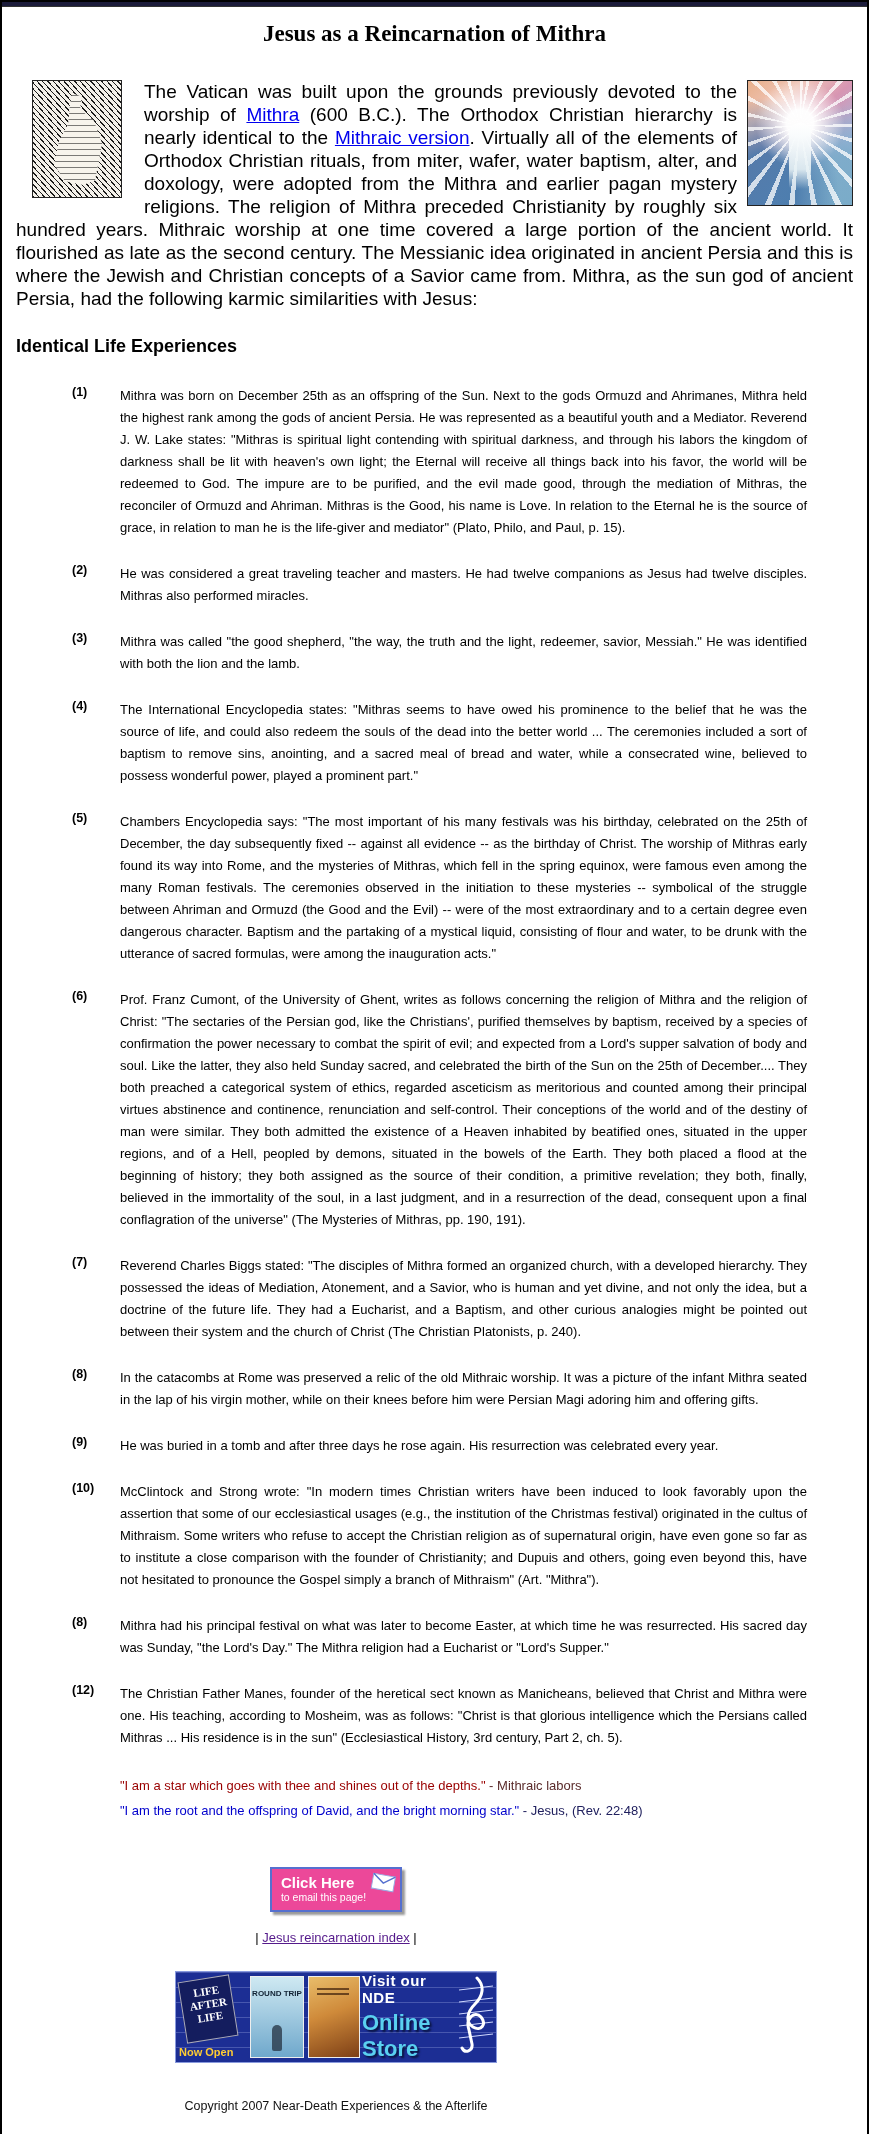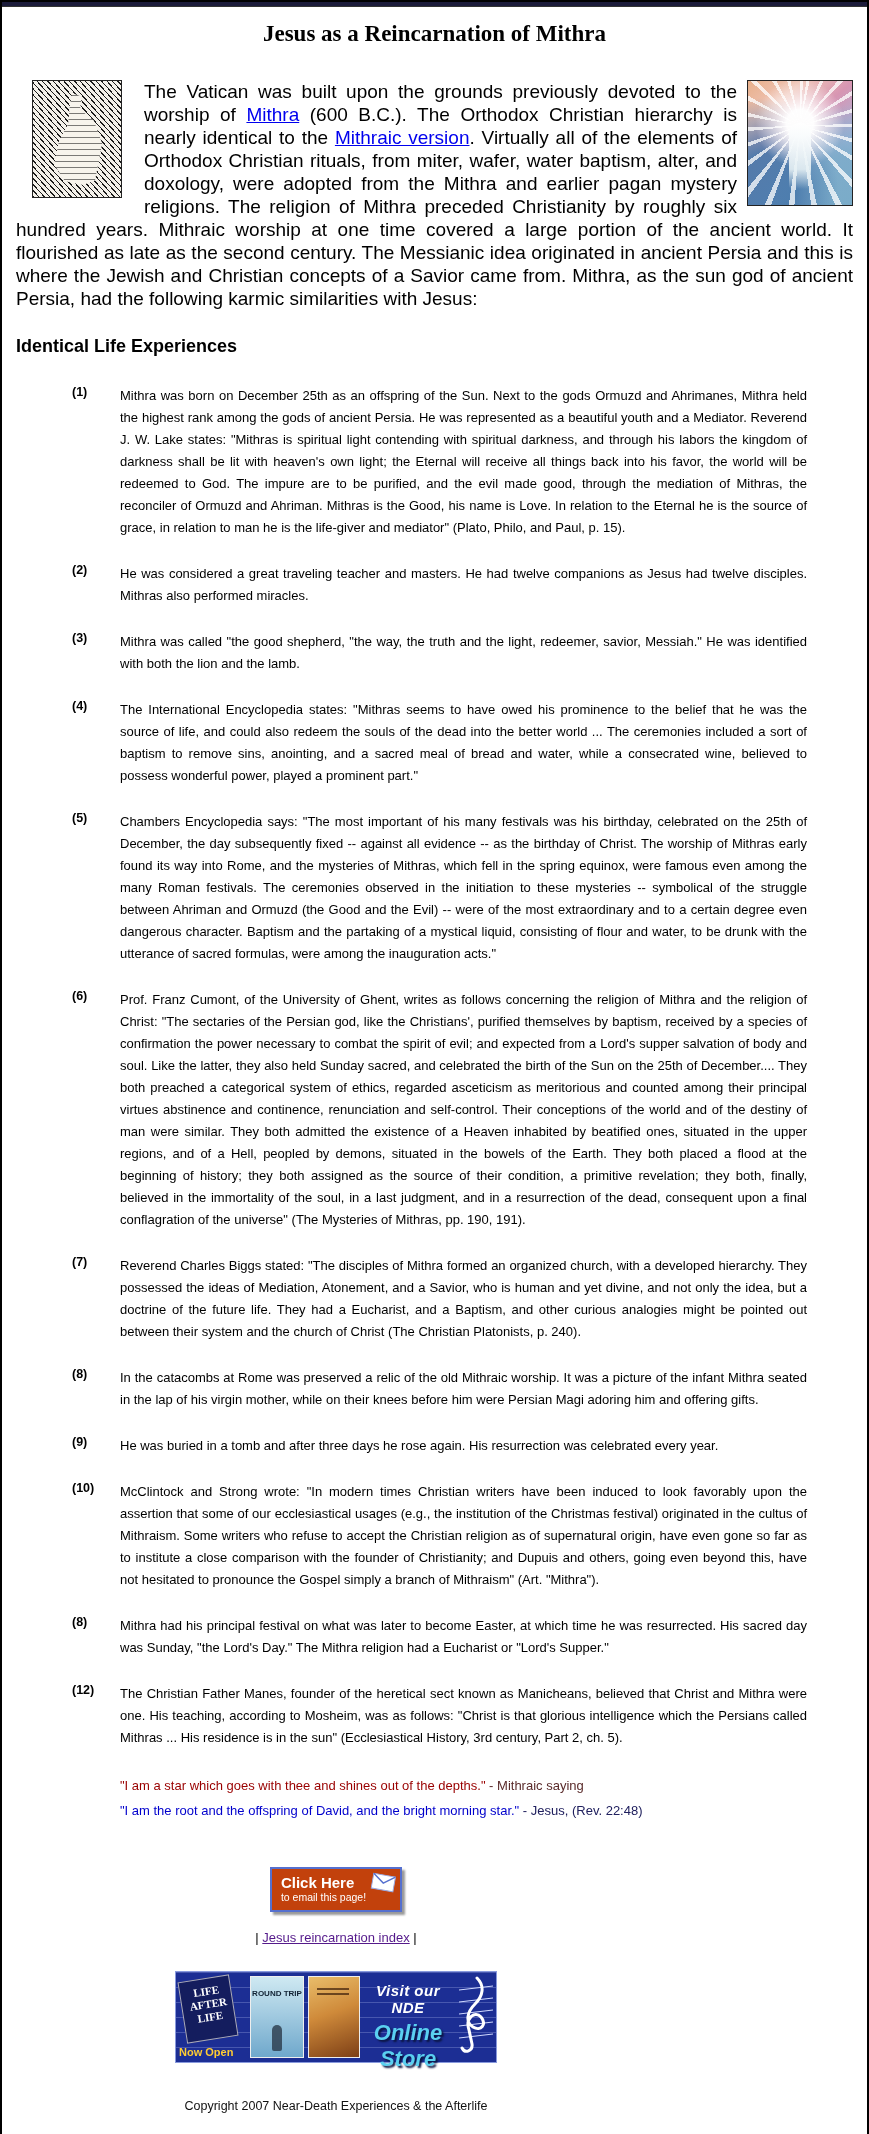--- a/index.html
+++ b/index.html
@@ -29,21 +29,21 @@
   h2.section{font-size:18px;font-weight:bold;margin:26px 0 0 0;color:#000;}
   .list{margin-top:28px;}
   .item{position:relative;margin:0 46px 24px 104px;}
   .item .num{position:absolute;left:-48px;top:0;font-weight:bold;font-size:12.5px;}
   .item .itxt{font-size:13px;line-height:22px;text-align:justify;}
   .quotes{margin:14px 0 0 104px;}
   .qline{font-size:13px;line-height:25px;}
   .q1 .qt{color:#990000;} .q1 .at{color:#5a2b2b;}
   .q2 .qt{color:#0000CC;} .q2 .at{color:#20205e;}
   .bottom{width:640px;text-align:center;margin-top:44px;}
-  .email-btn{display:inline-block;position:relative;background:#c2410c;border:2px solid #5570cf;
+  .email-btn{display:inline-block;position:relative;background:#ec4899;border:2px solid #5570cf;
      box-shadow:3px 3px 2px #9a9a9a;color:#fff;text-align:left;padding:5px 34px 6px 9px;cursor:pointer;}
   .email-btn .l1{font-size:15px;font-weight:bold;display:block;line-height:17px;}
   .email-btn .l2{font-size:10.5px;font-weight:normal;display:block;line-height:13px;}
   .email-btn .env{position:absolute;right:5px;top:5px;transform:rotate(10deg);}
   .indexnav{margin-top:18px;font-size:13px;}
   .indexnav a{color:#551A8B;text-decoration:underline;cursor:pointer;}
   .introlink{color:#0000EE;text-decoration:underline;cursor:pointer;}
   .banner{display:flex;align-items:stretch;width:320px;height:90px;margin:26px auto 0 auto;background:
      repeating-linear-gradient(0deg,transparent 0 14px,rgba(200,210,255,.25) 14px 15px),#1c2e94;
      border:1px solid #8899dd;position:relative;cursor:pointer;}
@@ -53,21 +53,21 @@
      font-size:11px;font-weight:bold;line-height:13px;padding:6px 4px 0 6px;box-sizing:border-box;}
   .nowopen{position:absolute;left:3px;bottom:4px;color:#ffcc33;font-weight:bold;font-size:11px;}
   .book2{width:52px;margin:4px 2px;background:linear-gradient(#cfe9f2,#6fa8cc);border:1px solid #eee;
      color:#123;font-size:8px;font-weight:bold;text-align:center;padding-top:12px;position:relative;}
   .book2 .silhouette{position:absolute;left:50%;bottom:6px;width:10px;height:26px;transform:translateX(-50%);
      background:#2a3a4a;border-radius:5px 5px 2px 2px;opacity:.8;}
   .book3{width:50px;margin:4px 2px;background:linear-gradient(160deg,#e8c want 0,#fff 0);
      background:linear-gradient(160deg,#e9bd6a 0%,#cf8a3a 45%,#7d3f16 100%);border:1px solid #eee;position:relative;}
   .book3 .scribble{position:absolute;left:8px;top:8px;width:32px;height:10px;
      background:repeating-linear-gradient(0deg,rgba(60,30,10,.7) 0 2px,transparent 2px 5px);}
-  .bannertext{flex:1;color:#fff;text-align:center;padding-top:10px;font-style:italic;}
+  .bannertext{flex:1;color:#fff;text-align:left;}
   .bannertext .bt1{font-size:15px;font-weight:bold;letter-spacing:.5px;}
   .bannertext .bt2{font-size:22px;font-weight:bold;color:#5ad0f0;text-shadow:2px 2px 2px #0a1440;margin-top:4px;}
   .clefwrap{width:42px;position:relative;color:#fff;}
   .copyright{margin-top:36px;font-size:12.5px;color:#111;}
   .spacer-bottom{height:40px;}
 </style>
 </head>
 <body>
 
 <div class="page">
@@ -145,21 +145,21 @@
     <div class="itxt">Mithra had his principal festival on what was later to become Easter, at which time he was resurrected. His sacred day was Sunday, "the Lord's Day." The Mithra religion had a Eucharist or "Lord's Supper."</div>
   </div>
 
   <div class="item">
     <span class="num">(12)</span>
     <div class="itxt">The Christian Father Manes, founder of the heretical sect known as Manicheans, believed that Christ and Mithra were one. His teaching, according to Mosheim, was as follows: "Christ is that glorious intelligence which the Persians called Mithras ... His residence is in the sun" (Ecclesiastical History, 3rd century, Part 2, ch. 5).</div>
   </div>
 </div>
 
     <div class="quotes">
-      <div class="qline q1"><span class="qt">"I am a star which goes with thee and shines out of the depths."</span><span class="at"> - Mithraic saying</span></div>
+      <div class="qline q1"><span class="qt">"I am a star which goes with thee and shines out of the depths."</span><span class="at"> - Mithraic labors</span></div>
       <div class="qline q2"><span class="qt">"I am the root and the offspring of David, and the bright morning star."</span><span class="at"> - Jesus, (Rev. 22:48)</span></div>
     </div>
 
     <div class="bottom">
 
       <div class="email-btn">
         <span class="l1">Click Here</span>
         <span class="l2">to email this page!</span>
         <span class="env">
           <svg width="24" height="17" viewBox="0 0 24 17">

